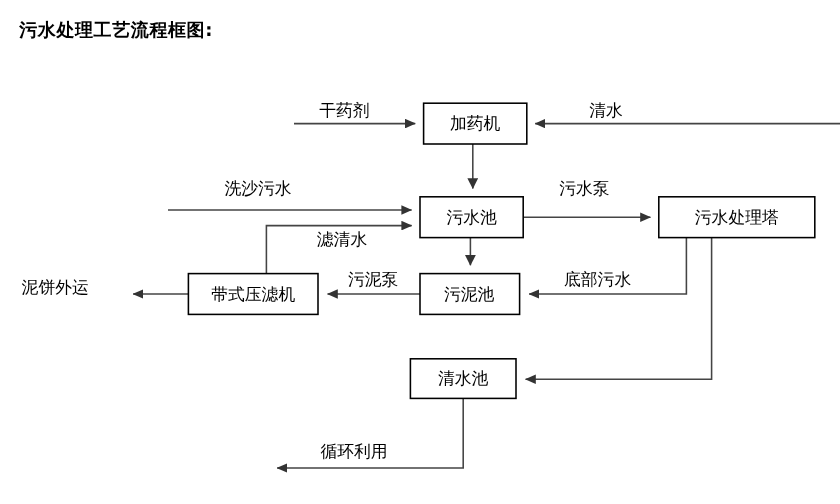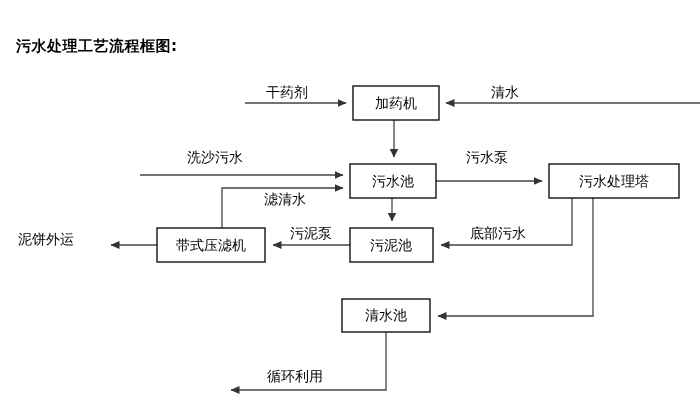--- a/index.html
+++ b/index.html
@@ -23,21 +23,20 @@
     height: 420px;
   }
   .page-title {
     position: absolute;
     left: 16px;
     top: 16px;
     font-size: 15px;
     font-weight: bold;
     letter-spacing: 0.5px;
     white-space: nowrap;
-    margin-top: 21px;
   }
   svg.flow-canvas {
     position: absolute;
     left: 0;
     top: 0;
     width: 700px;
     height: 420px;
   }
   .node-box {
     fill: #ffffff;

